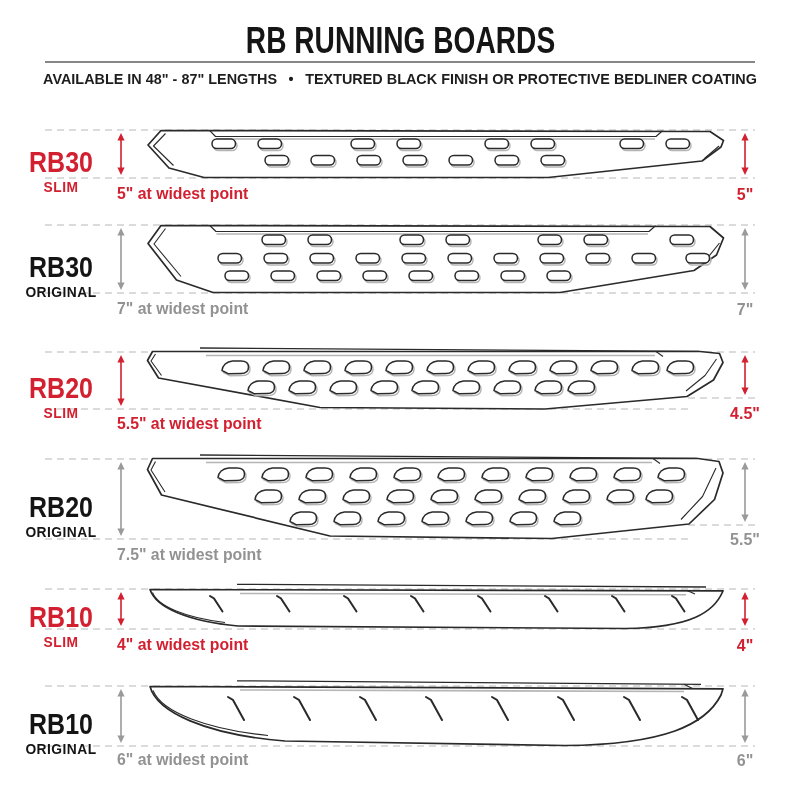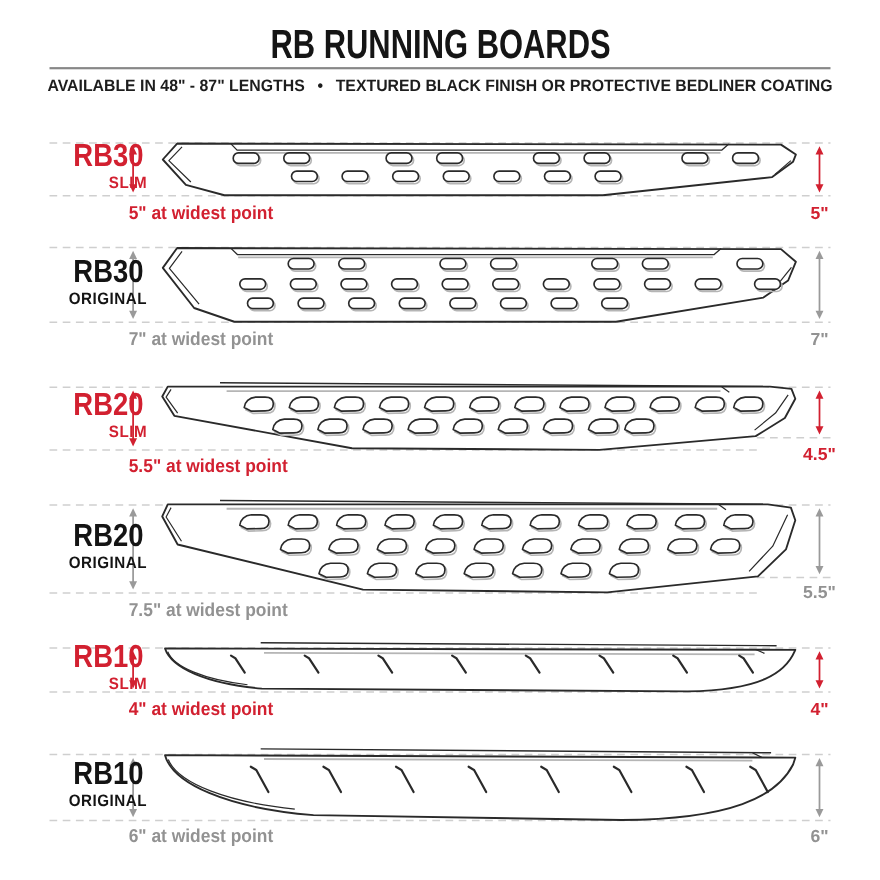--- a/index.html
+++ b/index.html
@@ -5,21 +5,21 @@
   html,body{margin:0;padding:0;background:#ffffff;}
   .canvas{position:relative;width:800px;height:800px;background:#fff;
           font-family:"Liberation Sans",sans-serif;overflow:hidden;}
   .title-wrap{position:absolute;top:24px;left:0;width:800px;text-align:center;}
   .title{display:inline-block;font-size:37px;line-height:34px;font-weight:700;color:#151515;
          white-space:nowrap;transform:scaleX(.76);transform-origin:center;}
   .rule{position:absolute;top:61px;left:45px;width:710px;height:2px;background:#878787;}
   .subtitle{position:absolute;top:70px;left:0;width:800px;display:flex;justify-content:center;
             gap:12px;font-size:15px;font-weight:700;color:#1d1d1d;white-space:nowrap;
             transform:scaleX(.96);transform-origin:center;}
-  .model{position:absolute;left:30px;width:108px;text-align:right;}
+  .model{position:absolute;left:7px;width:108px;text-align:center;margin-top:20px;}
   .model .m{font-size:29px;line-height:26px;font-weight:700;transform:scaleX(.86);transform-origin:center;}
   .model .v{font-size:15px;line-height:16px;font-weight:700;letter-spacing:.5px;margin-top:4px;
             transform:scaleX(.92);transform-origin:center;}
   .accent-red{color:#d22030;}
   .model-dark{color:#141414;}
   .wnote{position:absolute;left:117px;font-size:17px;font-weight:700;white-space:nowrap;
          transform:scaleX(.93);transform-origin:left center;}
   .hnote{position:absolute;left:715px;width:60px;text-align:center;font-size:16px;font-weight:700;}
   .note-gray{color:#929292;}
   svg.diagram{position:absolute;left:0;top:0;}

